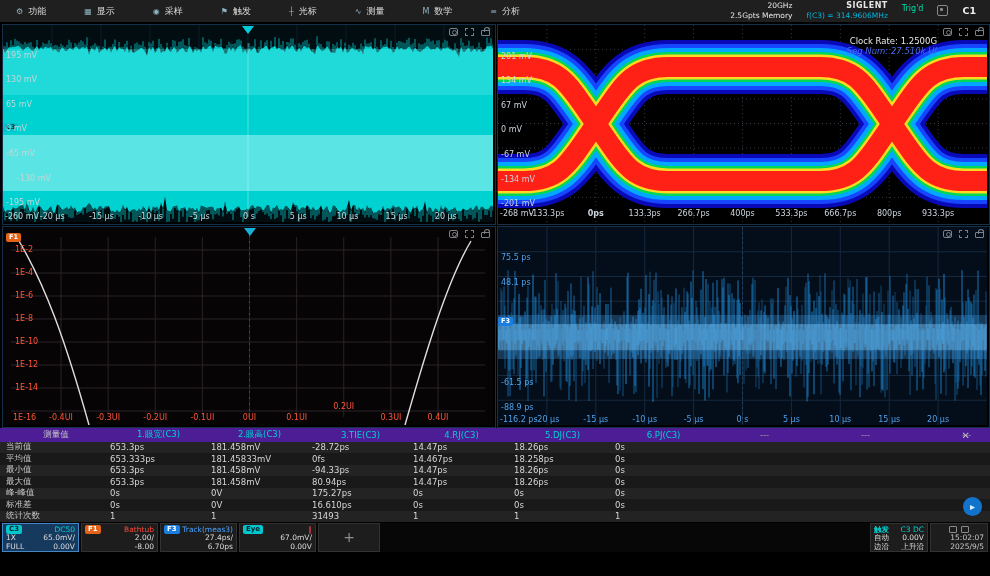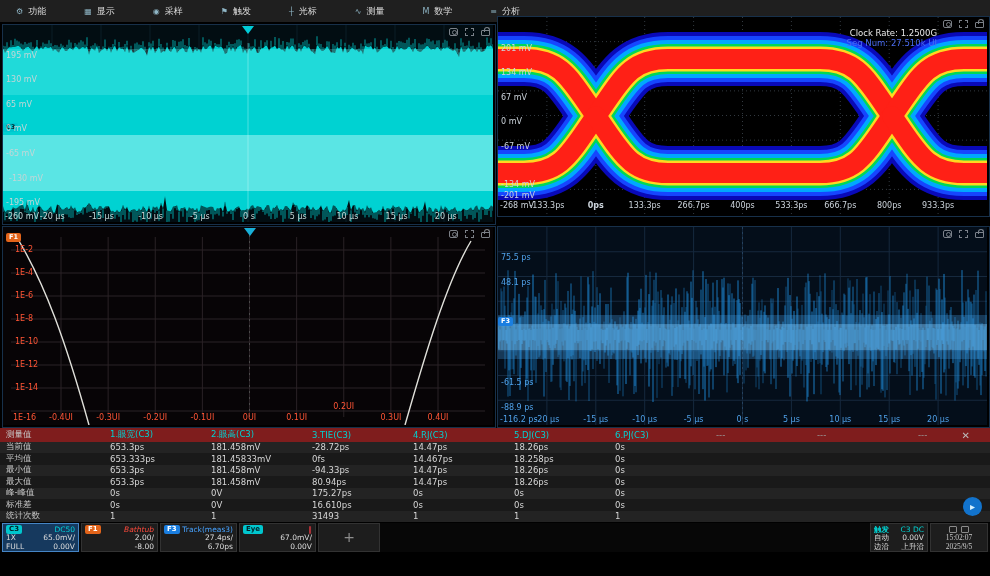--- a/index.html
+++ b/index.html
@@ -16,64 +16,64 @@
   .brand{font-weight:bold;font-size:8px;letter-spacing:.5px;}
   .freq{color:#00b6dc;}
   .trigd{color:#00dcaa;font-size:8px;align-self:flex-start;margin-top:3px;}
   .sys-chip{width:9px;height:9px;border:1px solid #8a8a8a;border-radius:2px;position:relative;}
   .sys-chip::after{content:"";position:absolute;left:2px;top:2px;width:3px;height:3px;background:#8a8a8a;border-radius:1px;}
   .chan-c1{color:#f0f0f0;font-size:9.5px;font-weight:bold;}
 
   
   .plot{position:absolute;background:#000;border:1px solid #17304a;overflow:hidden;}
   #plot-wave{left:2px;top:24px;width:492px;height:199px;}
-  #plot-eye{left:497px;top:16px;width:491px;height:199px;}
+  #plot-eye{left:497px;top:24px;width:491px;height:199px;}
   #plot-bathtub{left:2px;top:226px;width:492px;height:200px;}
   #plot-track{left:497px;top:226px;width:491px;height:200px;}
   .plot svg{position:absolute;left:0;top:0;}
   .axis-label{position:absolute;font-size:8px;line-height:1;white-space:nowrap;}
   .plot-icons{position:absolute;top:3px;right:5px;display:flex;gap:7px;opacity:.8;}
   .ic{width:9px;height:8px;border:1px solid #9aa0a8;border-radius:2px;position:relative;box-sizing:border-box;}
   .ic.cam::after{content:"";position:absolute;left:2px;top:1px;width:3px;height:3px;border:1px solid #9aa0a8;border-radius:50%;}
   .ic.exp{border-style:dashed;border-radius:0;}
   .ic.lock{margin-top:2px;height:6px;border-radius:1px;}
   .ic.lock::before{content:"";position:absolute;left:1.5px;top:-4px;width:4px;height:4px;border:1px solid #9aa0a8;border-bottom:none;border-radius:3px 3px 0 0;}
   .chan-tag{position:absolute;font-size:6.5px;font-weight:bold;padding:1px 3px;border-radius:2px;line-height:1;}
   .tag-c3{left:0;top:98px;background:#00c6ce;color:#00232a;}
   .tag-f1{left:3px;top:6px;background:#e2641a;color:#fff;}
   .tag-f3{left:0;top:90px;background:#1a7ee0;color:#fff;}
   .eye-note{position:absolute;right:52px;font-size:8.5px;}
   .note1{top:11px;color:#e8e8e8;}
-  .note2{top:21px;color:#4a6cf0;}
+  .note2{top:21px;color:#4a6cf0;font-style:italic;}
 
   
   .meas{position:absolute;left:0;top:428px;width:990px;height:94px;background:#121212;}
   .meas-row{display:flex;height:11.5px;align-items:center;font-size:8.5px;color:#d6d6d6;}
-  .meas-row.head{height:13.5px;background:#7f1d1d;color:#fff;}
+  .meas-row.head{height:13.5px;background:#4c1d95;color:#fff;text-align:center;}
   .meas-row:nth-child(even){background:#232323;}
   .meas-row:nth-child(odd):not(.head){background:#191919;}
   .ml{flex:0 0 100px;padding-left:6px;color:#c6c6c6;white-space:nowrap;}
   .mc{flex:0 0 97px;padding-left:4px;white-space:nowrap;overflow:hidden;}
   .head .mc{color:#00d2d2;}
   .head .mc.ph{color:#9a9a9a;}
   .meas-close{position:absolute;right:20px;top:2px;color:#bcbcbc;font-size:10px;cursor:default;}
   .fab{position:absolute;right:8px;top:497px;width:19px;height:19px;border-radius:50%;background:#1273cc;color:#d8f2ff;display:flex;align-items:center;justify-content:center;font-size:10px;}
 
   
   .statusbar{position:absolute;left:0;top:523px;width:990px;height:29px;background:#070707;}
   .sbox{position:absolute;top:0;height:29px;background:#1d1d1d;border:1px solid #323232;box-sizing:border-box;font-size:7.5px;color:#dedede;padding:1px 3px;}
   .sbox.sel{background:#16395e;border-color:#4585c5;}
   .sline{display:flex;justify-content:space-between;align-items:center;height:8.6px;line-height:1;white-space:nowrap;}
   .badge{display:inline-block;padding:1px 3px;border-radius:2px;font-size:7px;font-weight:bold;line-height:1;}
   .addbox{left:318px;width:62px;text-align:center;line-height:26px;color:#8e8e8e;font-size:14px;padding:0;}
   .bold{font-weight:bold;}
   .cyan{color:#00d2d2;}
   .mini-icons{display:flex;gap:4px;justify-content:center;width:100%;}
   .mini-ic{width:6px;height:5px;border:1px solid #8a8a8a;border-radius:1px;}
-  .rline{justify-content:center;gap:0;font-family:Liberation Serif, serif;}
+  .rline{justify-content:flex-end;gap:0;}
 </style>
 </head>
 <body>
 
 <div class="app">
 
   <header class="menubar">
     <div class="menu-items" id="menu-items">
         <div class="mitem">
           <span class="micon">⚙</span>
@@ -101,20 +101,33 @@
         </div>
         <div class="mitem">
           <span class="micon">M</span>
           <span>数学</span>
         </div>
         <div class="mitem">
           <span class="micon">≡</span>
           <span>分析</span>
         </div>
       </div>
+    <div class="menu-right">
+      <div class="sys-col">
+        <div>20GHz</div>
+        <div>2.5Gpts Memory</div>
+      </div>
+      <div class="sys-col">
+        <div class="brand">SIGLENT</div>
+        <div class="freq">f(C3) = 314.9606MHz</div>
+      </div>
+      <div class="trigd">Trig'd</div>
+      <div class="sys-chip"></div>
+      <div class="chan-c1">C1</div>
+    </div>
   </header>
 
   <section class="plot" id="plot-wave">
     <svg id="svg-wave" width="490" height="197" viewBox="0 0 490 197">
         <rect x="0" y="0" width="490" height="197" fill="#020d12"></rect>
         <line x1="49" y1="0" x2="49" y2="197" stroke="#12303a" stroke-width="1" opacity="0.5"></line>
         <line x1="98" y1="0" x2="98" y2="197" stroke="#12303a" stroke-width="1" opacity="0.5"></line>
         <line x1="147" y1="0" x2="147" y2="197" stroke="#12303a" stroke-width="1" opacity="0.5"></line>
         <line x1="196" y1="0" x2="196" y2="197" stroke="#12303a" stroke-width="1" opacity="0.5"></line>
         <line x1="245" y1="0" x2="245" y2="197" stroke="#12303a" stroke-width="1" opacity="0.5"></line>
@@ -631,21 +644,21 @@
     <div class="plot-icons">
         <div class="ic cam"></div>
         <div class="ic exp"></div>
         <div class="ic lock"></div>
       </div>
   <span class="axis-label" style="left: 3px; top: 26.6px; color: rgb(194, 214, 214);">195 mV</span>
       <span class="axis-label" style="left: 3px; top: 51.2px; color: rgb(194, 214, 214);">130 mV</span>
       <span class="axis-label" style="left: 3px; top: 75.8px; color: rgb(194, 214, 214);">65 mV</span>
       <span class="axis-label" style="left: 3px; top: 100.4px; color: rgb(194, 214, 214);">0 mV</span>
       <span class="axis-label" style="left: 3px; top: 125px; color: rgb(194, 214, 214);">-65 mV</span>
-      <span class="axis-label" style="left: 6px; top: 149.6px; color: rgb(194, 214, 214); text-align: right;">-130 mV</span>
+      <span class="axis-label" style="left: 14px; top: 149.6px; color: rgb(194, 214, 214); text-align: right;">-130 mV</span>
       <span class="axis-label" style="left: 3px; top: 174.2px; color: rgb(194, 214, 214);">-195 mV</span>
       <span class="axis-label" style="left: 49.2px; bottom: 3px; transform: translateX(-50%); color: rgb(194, 214, 214);">-20 μs</span>
       <span class="axis-label" style="left: 98.4px; bottom: 3px; transform: translateX(-50%); color: rgb(194, 214, 214);">-15 μs</span>
       <span class="axis-label" style="left: 147.6px; bottom: 3px; transform: translateX(-50%); color: rgb(194, 214, 214);">-10 μs</span>
       <span class="axis-label" style="left: 196.8px; bottom: 3px; transform: translateX(-50%); color: rgb(194, 214, 214);">-5 μs</span>
       <span class="axis-label" style="left: 246px; bottom: 3px; transform: translateX(-50%); color: rgb(194, 214, 214);">0 s</span>
       <span class="axis-label" style="left: 295.2px; bottom: 3px; transform: translateX(-50%); color: rgb(194, 214, 214);">5 μs</span>
       <span class="axis-label" style="left: 344.4px; bottom: 3px; transform: translateX(-50%); color: rgb(194, 214, 214);">10 μs</span>
       <span class="axis-label" style="left: 393.6px; bottom: 3px; transform: translateX(-50%); color: rgb(194, 214, 214);">15 μs</span>
       <span class="axis-label" style="left: 442.8px; bottom: 3px; transform: translateX(-50%); color: rgb(194, 214, 214);">20 μs</span>
@@ -713,21 +726,21 @@
     <div class="plot-icons">
         <div class="ic cam"></div>
         <div class="ic exp"></div>
         <div class="ic lock"></div>
       </div>
   <span class="axis-label" style="left: 3px; top: 27.6px; color: rgb(204, 212, 220);">201 mV</span>
       <span class="axis-label" style="left: 3px; top: 52.2px; color: rgb(204, 212, 220);">134 mV</span>
       <span class="axis-label" style="left: 3px; top: 76.8px; color: rgb(204, 212, 220);">67 mV</span>
       <span class="axis-label" style="left: 3px; top: 101.4px; color: rgb(204, 212, 220);">0 mV</span>
       <span class="axis-label" style="left: 3px; top: 126px; color: rgb(204, 212, 220);">-67 mV</span>
-      <span class="axis-label" style="left: 3px; top: 150.6px; color: rgb(204, 212, 220); margin-top: 13px;">-134 mV</span>
+      <span class="axis-label" style="left: 3px; top: 150.6px; color: rgb(204, 212, 220);">-134 mV</span>
       <span class="axis-label" style="left: 3px; top: 175.2px; color: rgb(204, 212, 220);">-201 mV</span>
       <span class="axis-label" style="left: 48.9px; bottom: 6px; transform: translateX(-50%); color: rgb(204, 212, 220);">-133.3ps</span>
       <span class="axis-label" style="left: 97.8px; bottom: 6px; transform: translateX(-50%); color: rgb(204, 212, 220); font-weight: bold;">0ps</span>
       <span class="axis-label" style="left: 146.7px; bottom: 6px; transform: translateX(-50%); color: rgb(204, 212, 220);">133.3ps</span>
       <span class="axis-label" style="left: 195.6px; bottom: 6px; transform: translateX(-50%); color: rgb(204, 212, 220);">266.7ps</span>
       <span class="axis-label" style="left: 244.5px; bottom: 6px; transform: translateX(-50%); color: rgb(204, 212, 220);">400ps</span>
       <span class="axis-label" style="left: 293.4px; bottom: 6px; transform: translateX(-50%); color: rgb(204, 212, 220);">533.3ps</span>
       <span class="axis-label" style="left: 342.3px; bottom: 6px; transform: translateX(-50%); color: rgb(204, 212, 220);">666.7ps</span>
       <span class="axis-label" style="left: 391.2px; bottom: 6px; transform: translateX(-50%); color: rgb(204, 212, 220);">800ps</span>
       <span class="axis-label" style="left: 440.1px; bottom: 6px; transform: translateX(-50%); color: rgb(204, 212, 220);">933.3ps</span>
@@ -1414,21 +1427,21 @@
             <span>65.0mV/</span>
           </div>
           <div class="sline">
             <span>FULL</span>
             <span>0.00V</span>
           </div>
         </div>
         <div class="sbox ch" style="left: 81px; width: 77px;">
           <div class="sline">
             <span class="badge" style="background: rgb(226, 100, 26); color: rgb(255, 255, 255);">F1</span>
-            <span style="color: rgb(255, 74, 60); font-style: italic;">Bathtub</span>
+            <span style="color: rgb(255, 74, 60);">Bathtub</span>
           </div>
           <div class="sline">
             <span></span>
             <span>2.00/</span>
           </div>
           <div class="sline">
             <span></span>
             <span>-8.00</span>
           </div>
         </div>

